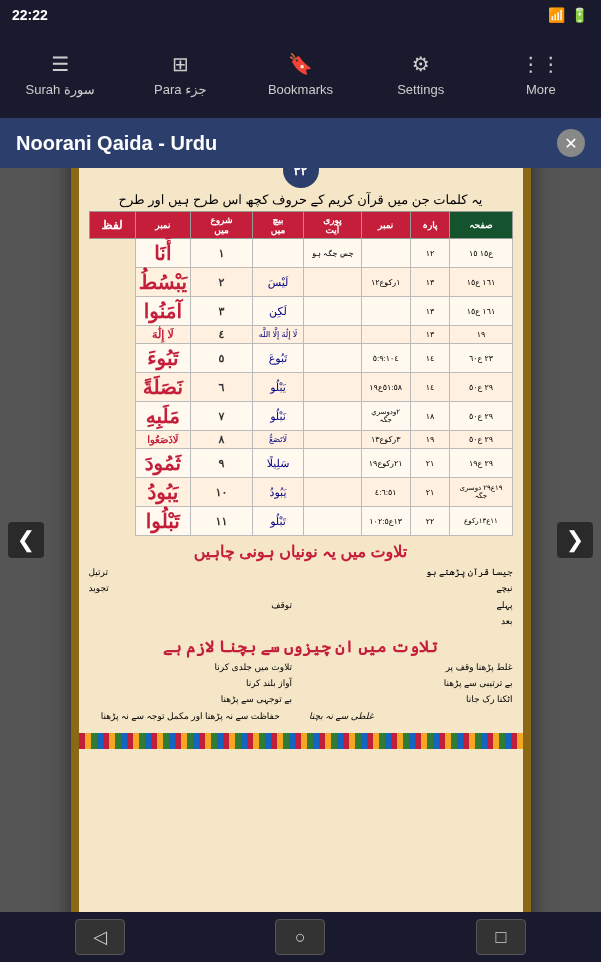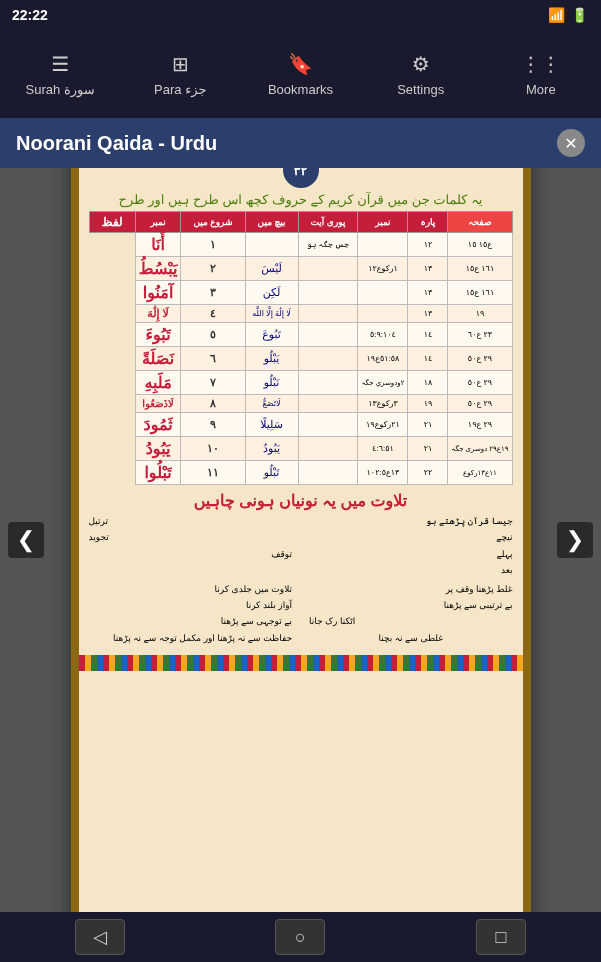--- a/index.html
+++ b/index.html
@@ -143,21 +143,21 @@
       justify-content: center;
       font-size: 13px;
       font-weight: bold;
       margin: 0 auto 4px;
     }
 
     
     .page-header-text {
       text-align: center;
       font-size: 13px;
-      color: #4d7c0f;
+      color: #000000;
       margin-bottom: 4px;
       direction: rtl;
       font-family: 'Segoe UI', Arial, sans-serif;
     }
 
     
     .quran-table {
       width: 100%;
       border-collapse: collapse;
       font-size: 10px;
@@ -176,21 +176,21 @@
 
     .quran-table td {
       border: 1px solid #bbb;
       padding: 2px 3px;
       text-align: center;
       font-size: 10px;
       background: #fff9f0;
     }
 
     .quran-table td.arabic-large {
-      font-size: 16px;
+      font-size: 20px;
       color: #c41e3a;
       font-weight: bold;
     }
 
     .quran-table td.arabic-medium {
       font-size: 11px;
       color: #000080;
     }
 
     .quran-table td.num {
@@ -325,21 +325,21 @@
 
       <div class="page-num-circle">٣٢</div>
 
       <div class="page-header-text">
         یہ کلمات جن میں قرآن کریم کے حروف کچھ اس طرح ہیں اور طرح
       </div>
 
       <table class="quran-table">
         <thead>
           <tr>
-            <th style="background:#ef4444;color:#fff;">صفحہ</th>
+            <th style="background:#14532d;color:#fff;">صفحہ</th>
             <th style="background:#c41e3a;color:#fff;">پارہ</th>
             <th style="background:#c41e3a;color:#fff;">نمبر</th>
             <th style="background:#c41e3a;color:#fff;">پوری آیت</th>
             <th style="background:#c41e3a;color:#fff;">بیچ میں</th>
             <th style="background:#c41e3a;color:#fff;">شروع میں</th>
             <th style="background:#c41e3a;color:#fff;">نمبر</th>
             <th style="background:#c41e3a;color:#fff;font-size:12px;">لفظ</th>
           </tr>
         </thead>
         <tbody>
@@ -451,29 +451,32 @@
       <div class="section-content">
         <div class="section-content-item" style="text-align:right;">جیسا قرآن پڑھتے ہو</div>
         <div class="section-content-item" style="text-align:left;">ترتیل</div>
         <div class="section-content-item" style="text-align:right;">نیچے</div>
         <div class="section-content-item" style="text-align:left;">تجوید</div>
         <div class="section-content-item" style="text-align:right;">پہلے</div>
         <div class="section-content-item" style="text-align:right;">توقف</div>
         <div class="section-content-item" style="text-align:right;">بعد</div>
       </div>
 
+      <div class="section-heading">
+        تلاوت میں ان چیزوں سے بچنا لازم ہے
+      </div>
       <div class="section-content">
         <div class="section-content-item" style="text-align:right;">غلط پڑھنا وقف پر</div>
         <div class="section-content-item" style="text-align:right;">تلاوت میں جلدی کرنا</div>
         <div class="section-content-item" style="text-align:right;">بے ترتیبی سے پڑھنا</div>
         <div class="section-content-item" style="text-align:right;">آواز بلند کرنا</div>
-        <div class="section-content-item" style="text-align:left;">اٹکنا رک جانا</div>
+        <div class="section-content-item" style="text-align:right;">اٹکنا رک جانا</div>
         <div class="section-content-item" style="text-align:right;">بے توجہی سے پڑھنا</div>
-        <div class="section-content-item" style="text-align:center;">غلطی سے نہ بچنا</div>
-        <div class="section-content-item" style="text-align:right;">حفاظت سے نہ پڑھنا اور مکمل توجہ سے نہ پڑھنا</div>
+        <div class="section-content-item" style="text-align:left;font-style:italic;">غلطی سے نہ بچنا</div>
+        <div class="section-content-item" style="text-align:center;">حفاظت سے نہ پڑھنا اور مکمل توجہ سے نہ پڑھنا</div>
       </div>
 
     </div>
     <div class="page-border-bottom"></div>
   </div>
 
   <button class="nav-arrow" id="next-arrow">❯</button>
 
 </div>
 

